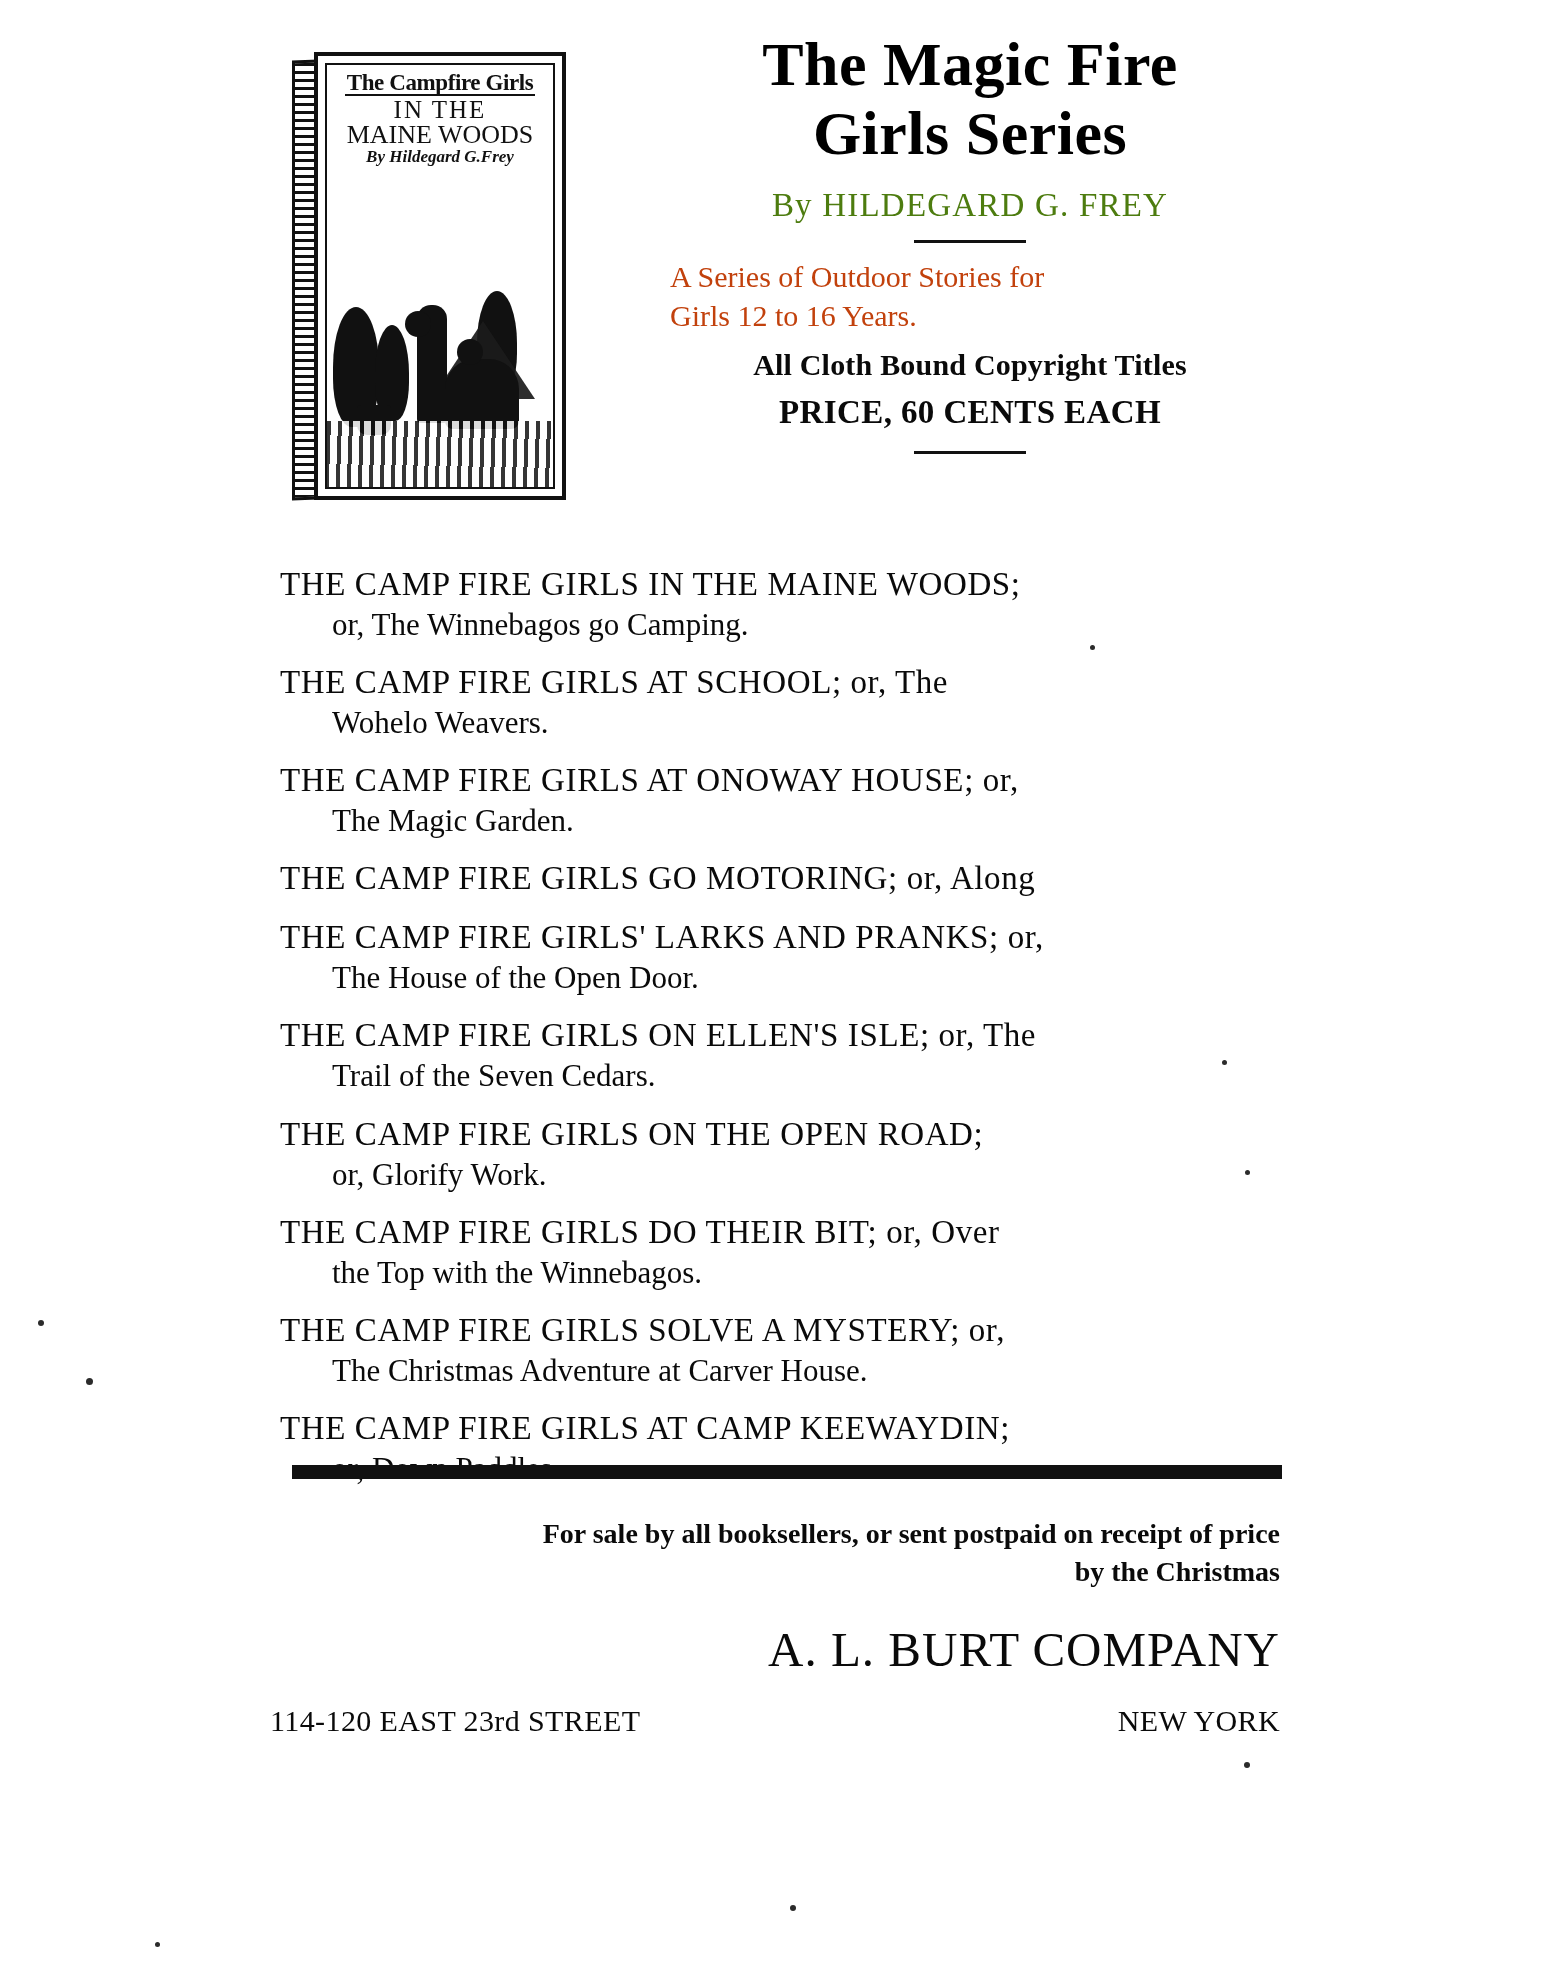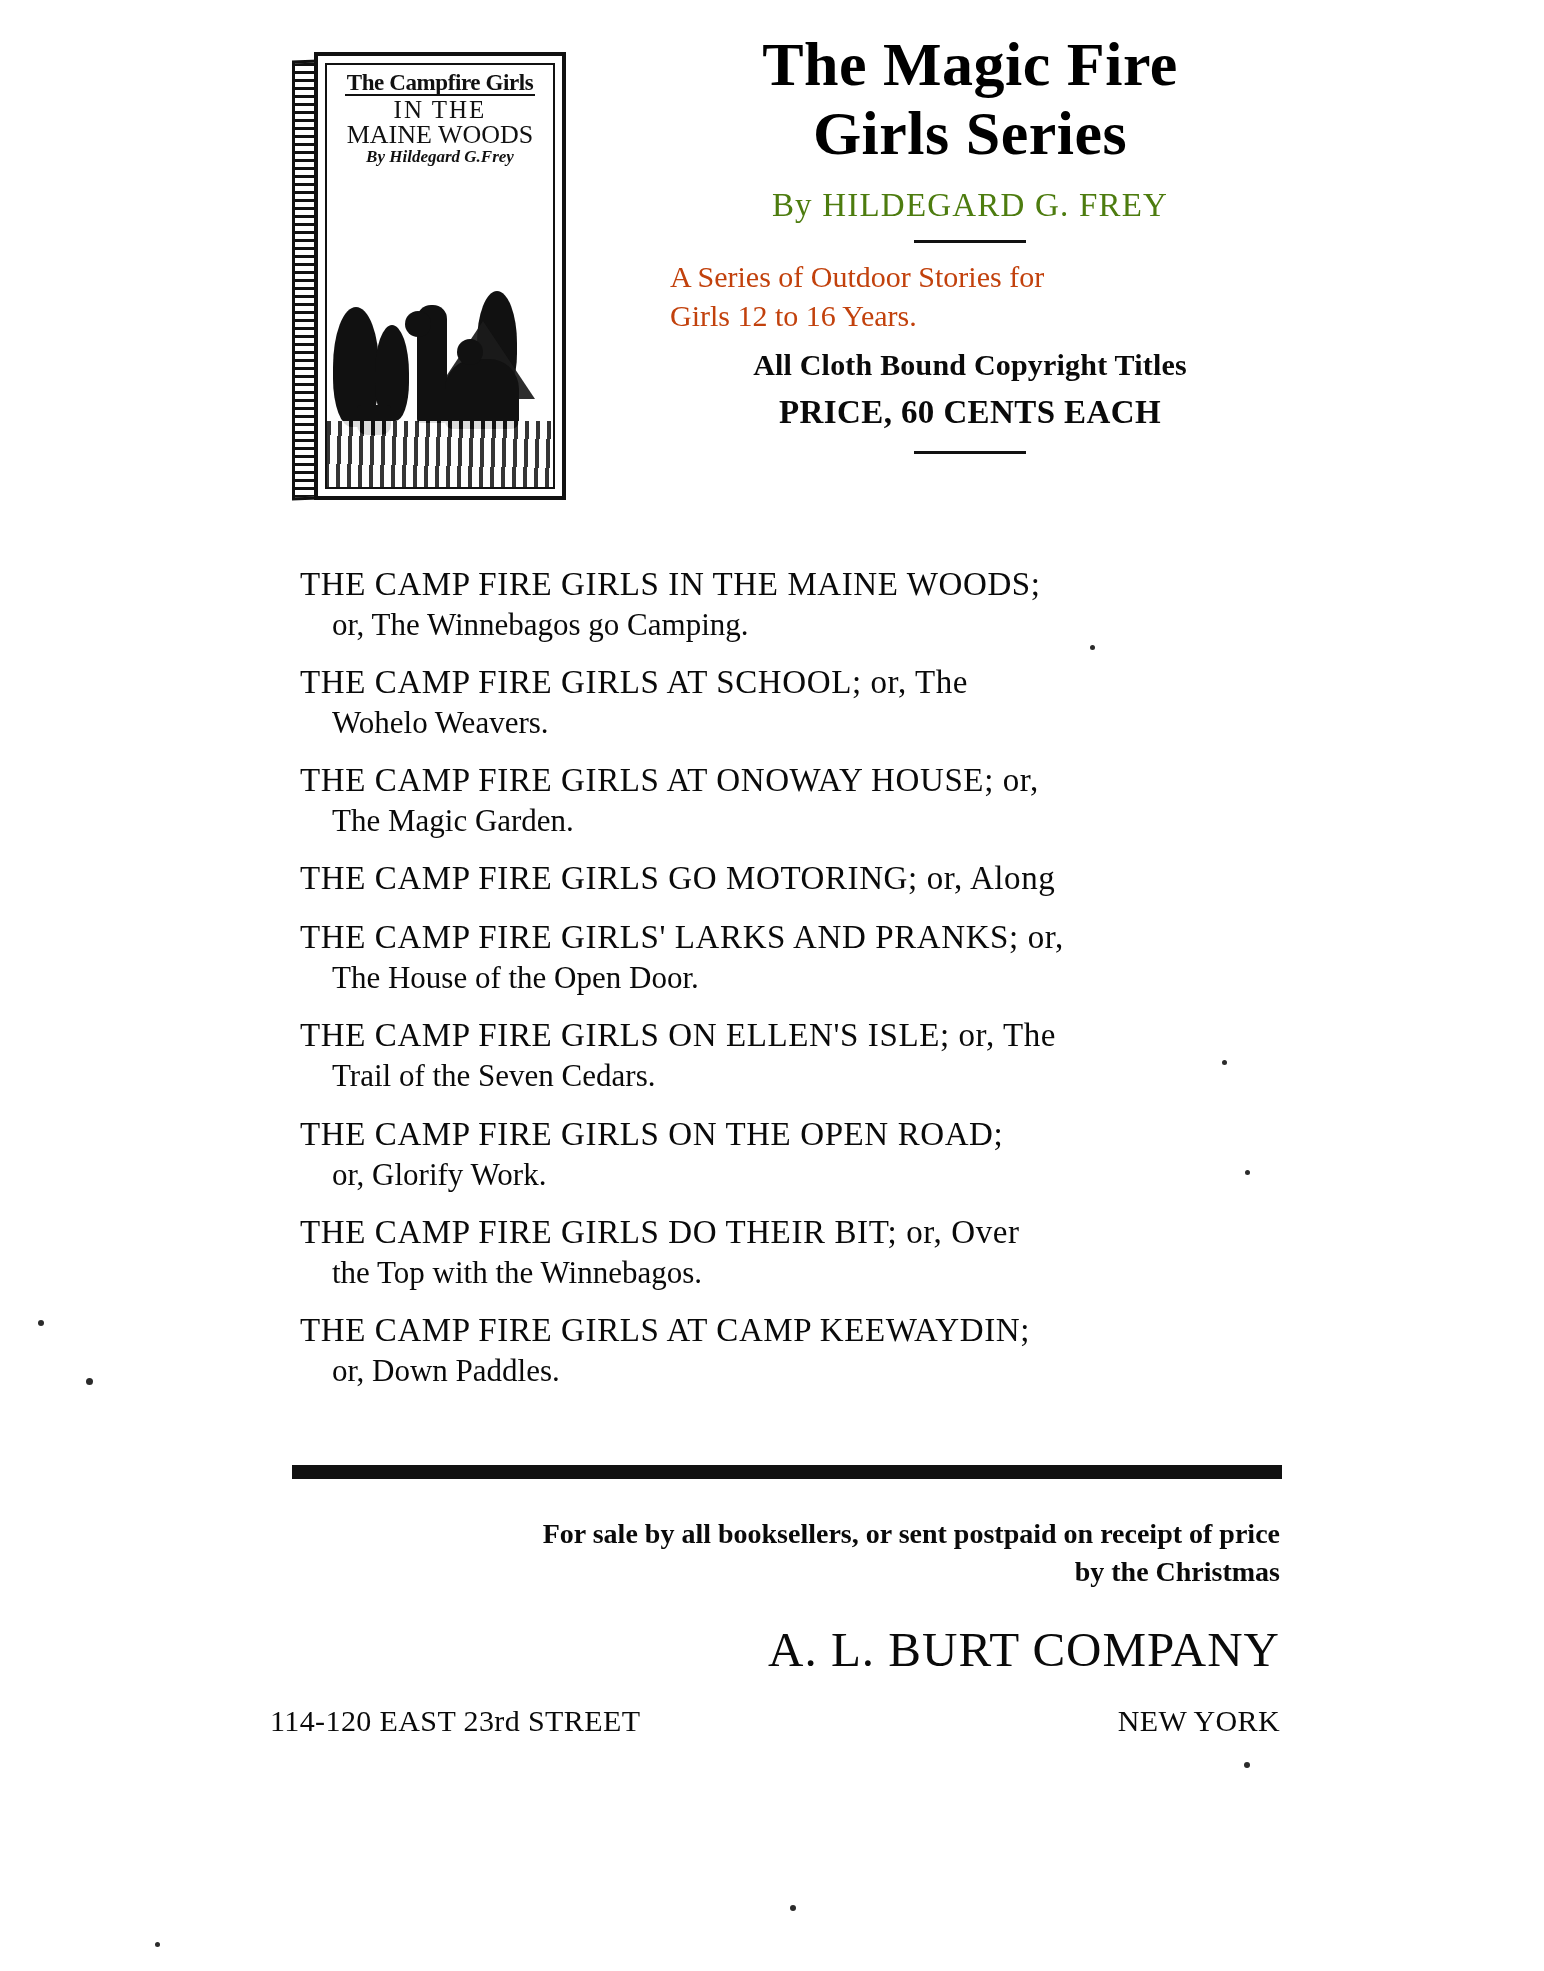--- a/index.html
+++ b/index.html
@@ -226,21 +226,20 @@
     white-space: nowrap;
   }
   .bi-line2 {
     font-size: 31px;
     line-height: 1.2;
     padding-left: 52px;
     margin-top: 2px;
   }
   .cap {
     letter-spacing: .6px;
-    margin-left: 20px;
   }
 
   
   .thick-rule {
     position: absolute;
     left: 292px;
     top: 1465px;
     width: 990px;
     height: 9px;
     background: #111;
@@ -363,20 +362,24 @@
     <div class="book-item">
       <div class="bi-line1 cap">THE  CAMP  FIRE  GIRLS  ON  THE  OPEN  ROAD;</div>
       <div class="bi-line2">or, Glorify Work.</div>
     </div>
 
     <div class="book-item">
       <div class="bi-line1 cap">THE  CAMP  FIRE  GIRLS  DO  THEIR  BIT; or, Over</div>
       <div class="bi-line2">the Top with the Winnebagos.</div>
     </div>
 
+    <div class="book-item">
+      <div class="bi-line1 cap">THE CAMP FIRE GIRLS SOLVE A MYSTERY; or,</div>
+      <div class="bi-line2">The Christmas Adventure at Carver House.</div>
+    </div>
 
     <div class="book-item">
       <div class="bi-line1 cap">THE CAMP FIRE GIRLS AT CAMP KEEWAYDIN;</div>
       <div class="bi-line2">or, Down Paddles.</div>
     </div>
 
   </div>
 
   <div class="thick-rule"></div>
 

